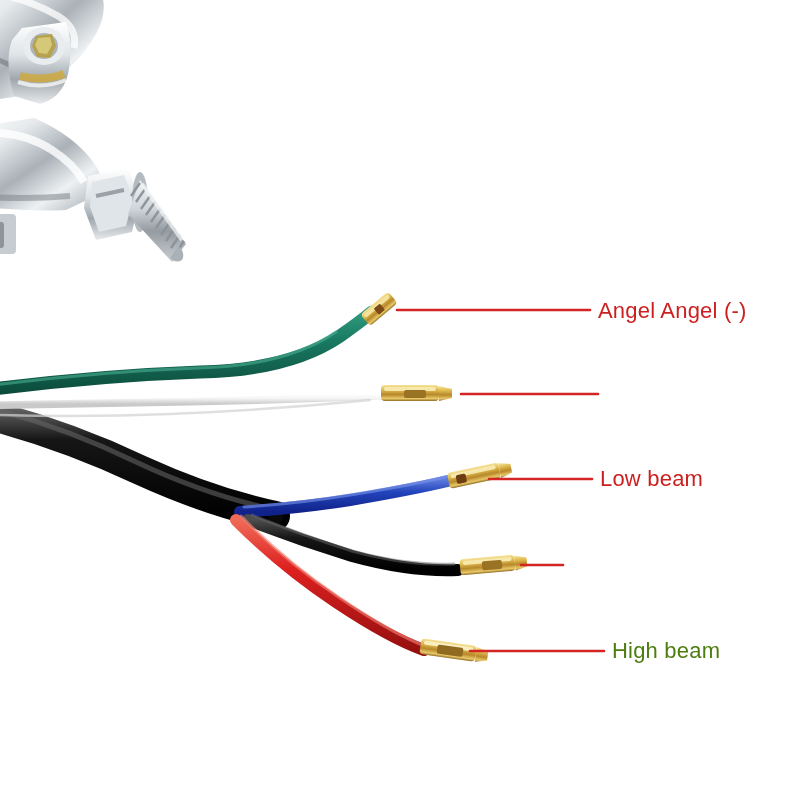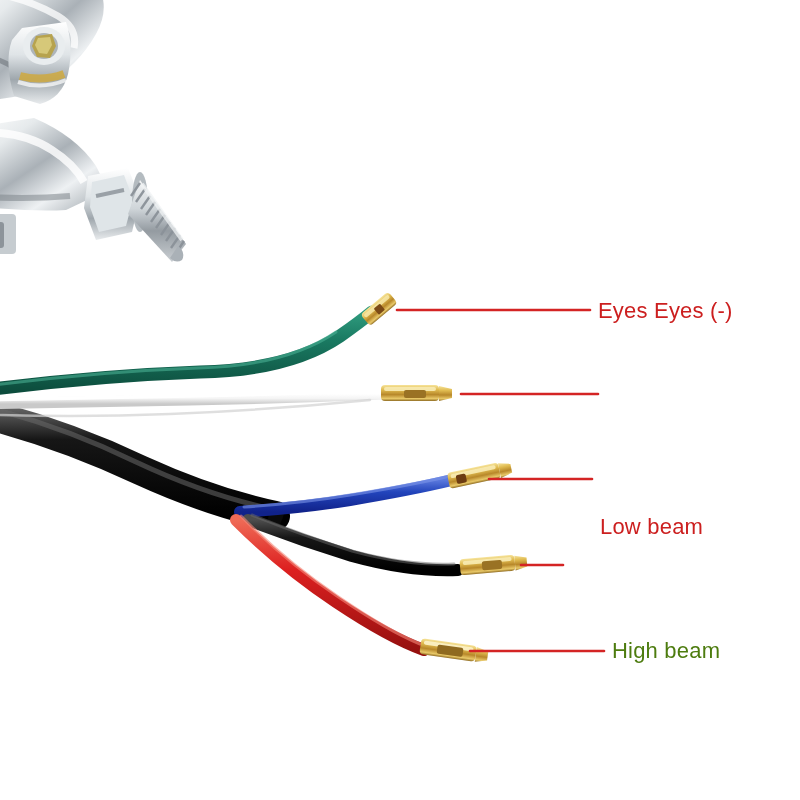--- a/index.html
+++ b/index.html
@@ -214,17 +214,17 @@
 
     <g id="leader-lines">
         <line x1="397" y1="310" x2="590" y2="310" stroke="#d42424" stroke-width="2.6" stroke-linecap="round"></line>
         <line x1="461" y1="394" x2="598" y2="394" stroke="#d42424" stroke-width="2.6" stroke-linecap="round"></line>
         <line x1="489" y1="479" x2="592" y2="479" stroke="#d42424" stroke-width="2.6" stroke-linecap="round"></line>
         <line x1="521" y1="565" x2="563" y2="565" stroke="#d42424" stroke-width="2.6" stroke-linecap="round"></line>
         <line x1="470" y1="651" x2="604" y2="651" stroke="#d42424" stroke-width="2.6" stroke-linecap="round"></line>
       </g>
   </svg>
 
-  <div class="label" id="lbl0" style="left: 598px; top: 300px; font-size: 22px; color: rgb(204, 31, 31);">Eyes Eyes (-)</div>
-  <div class="label" id="lbl2" style="left: 600px; top: 468px; font-size: 22px; color: rgb(204, 31, 31); margin-top: 48px;">Low beam</div>
+  <div class="label" id="lbl0" style="left: 598px; top: 300px; font-size: 22px; color: rgb(204, 31, 31);">Angel Angel (-)</div>
+  <div class="label" id="lbl2" style="left: 600px; top: 468px; font-size: 22px; color: rgb(204, 31, 31);">Low beam</div>
   <div class="label" id="lbl4" style="left: 612px; top: 640px; font-size: 22px; color: #4d7c0f;">High beam</div>
 
 </div>
 
 </body></html>

